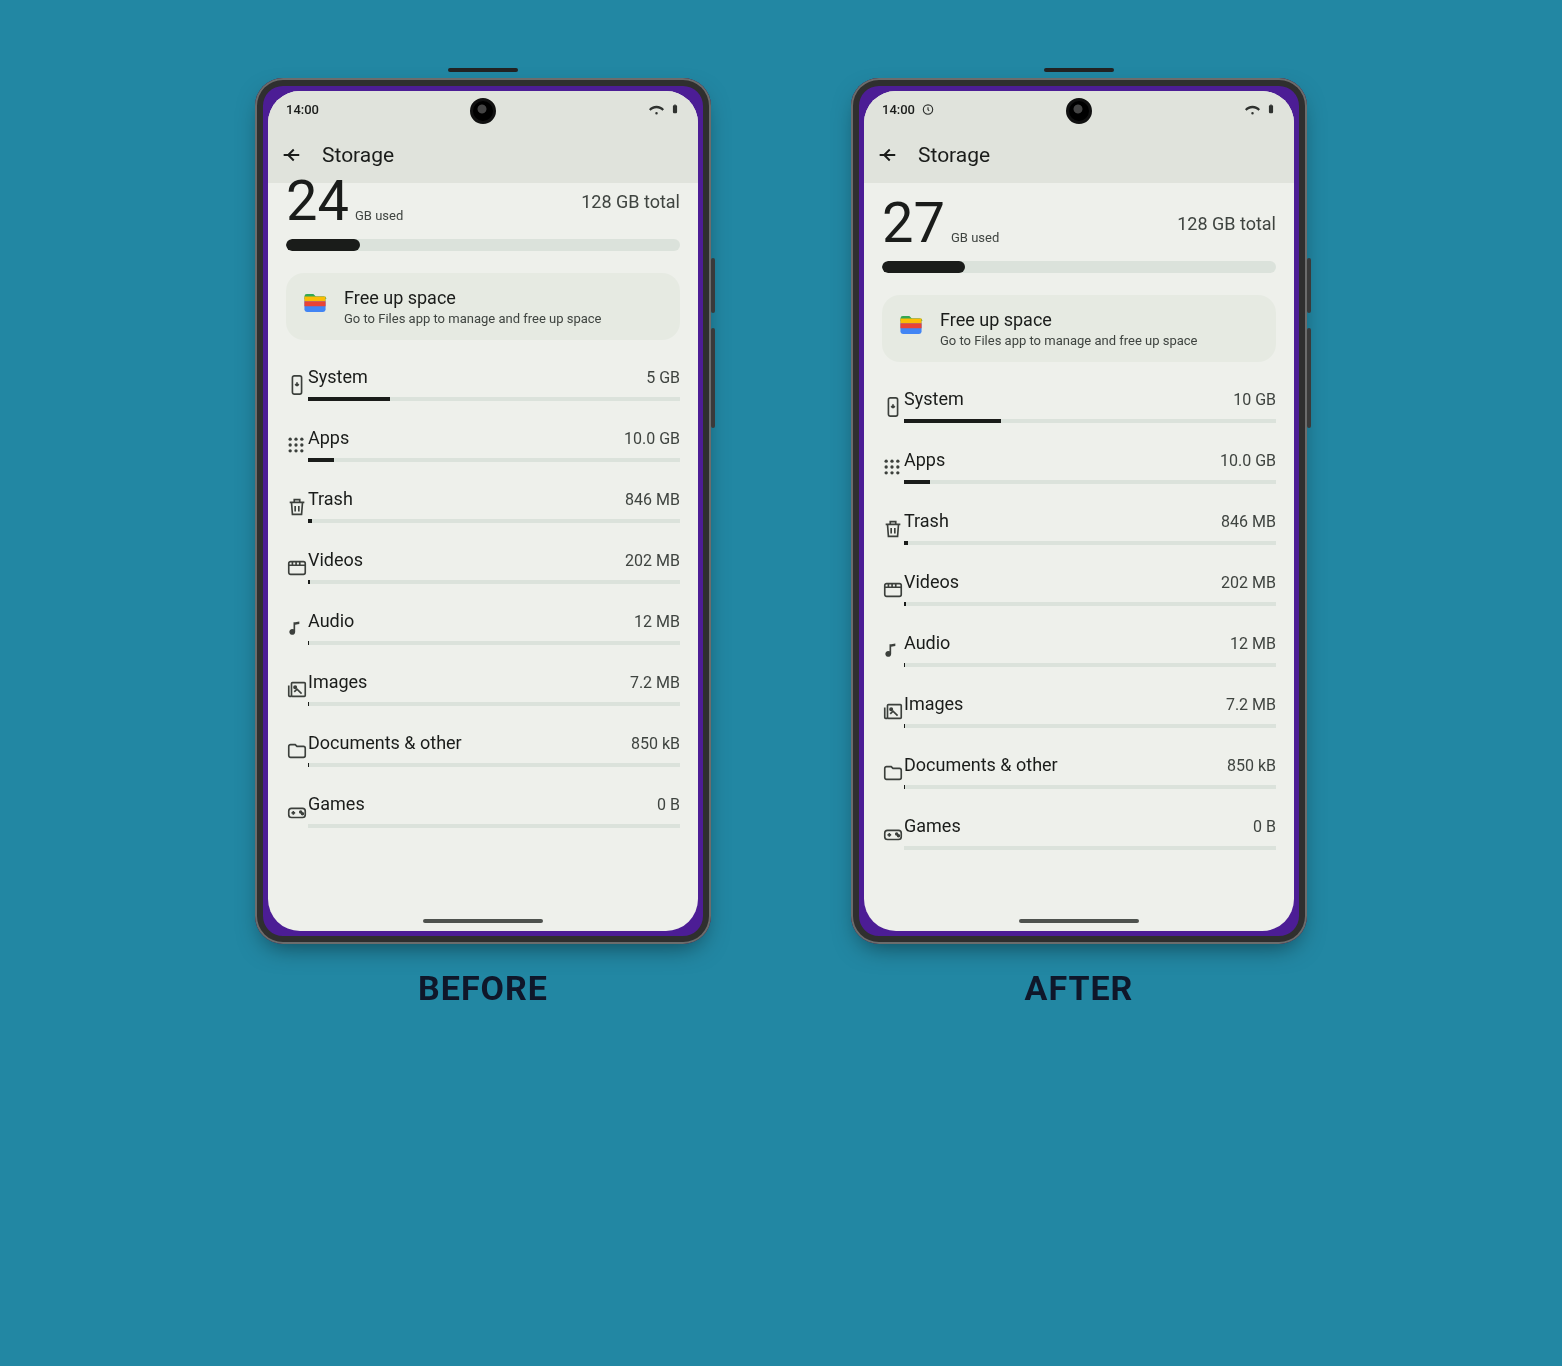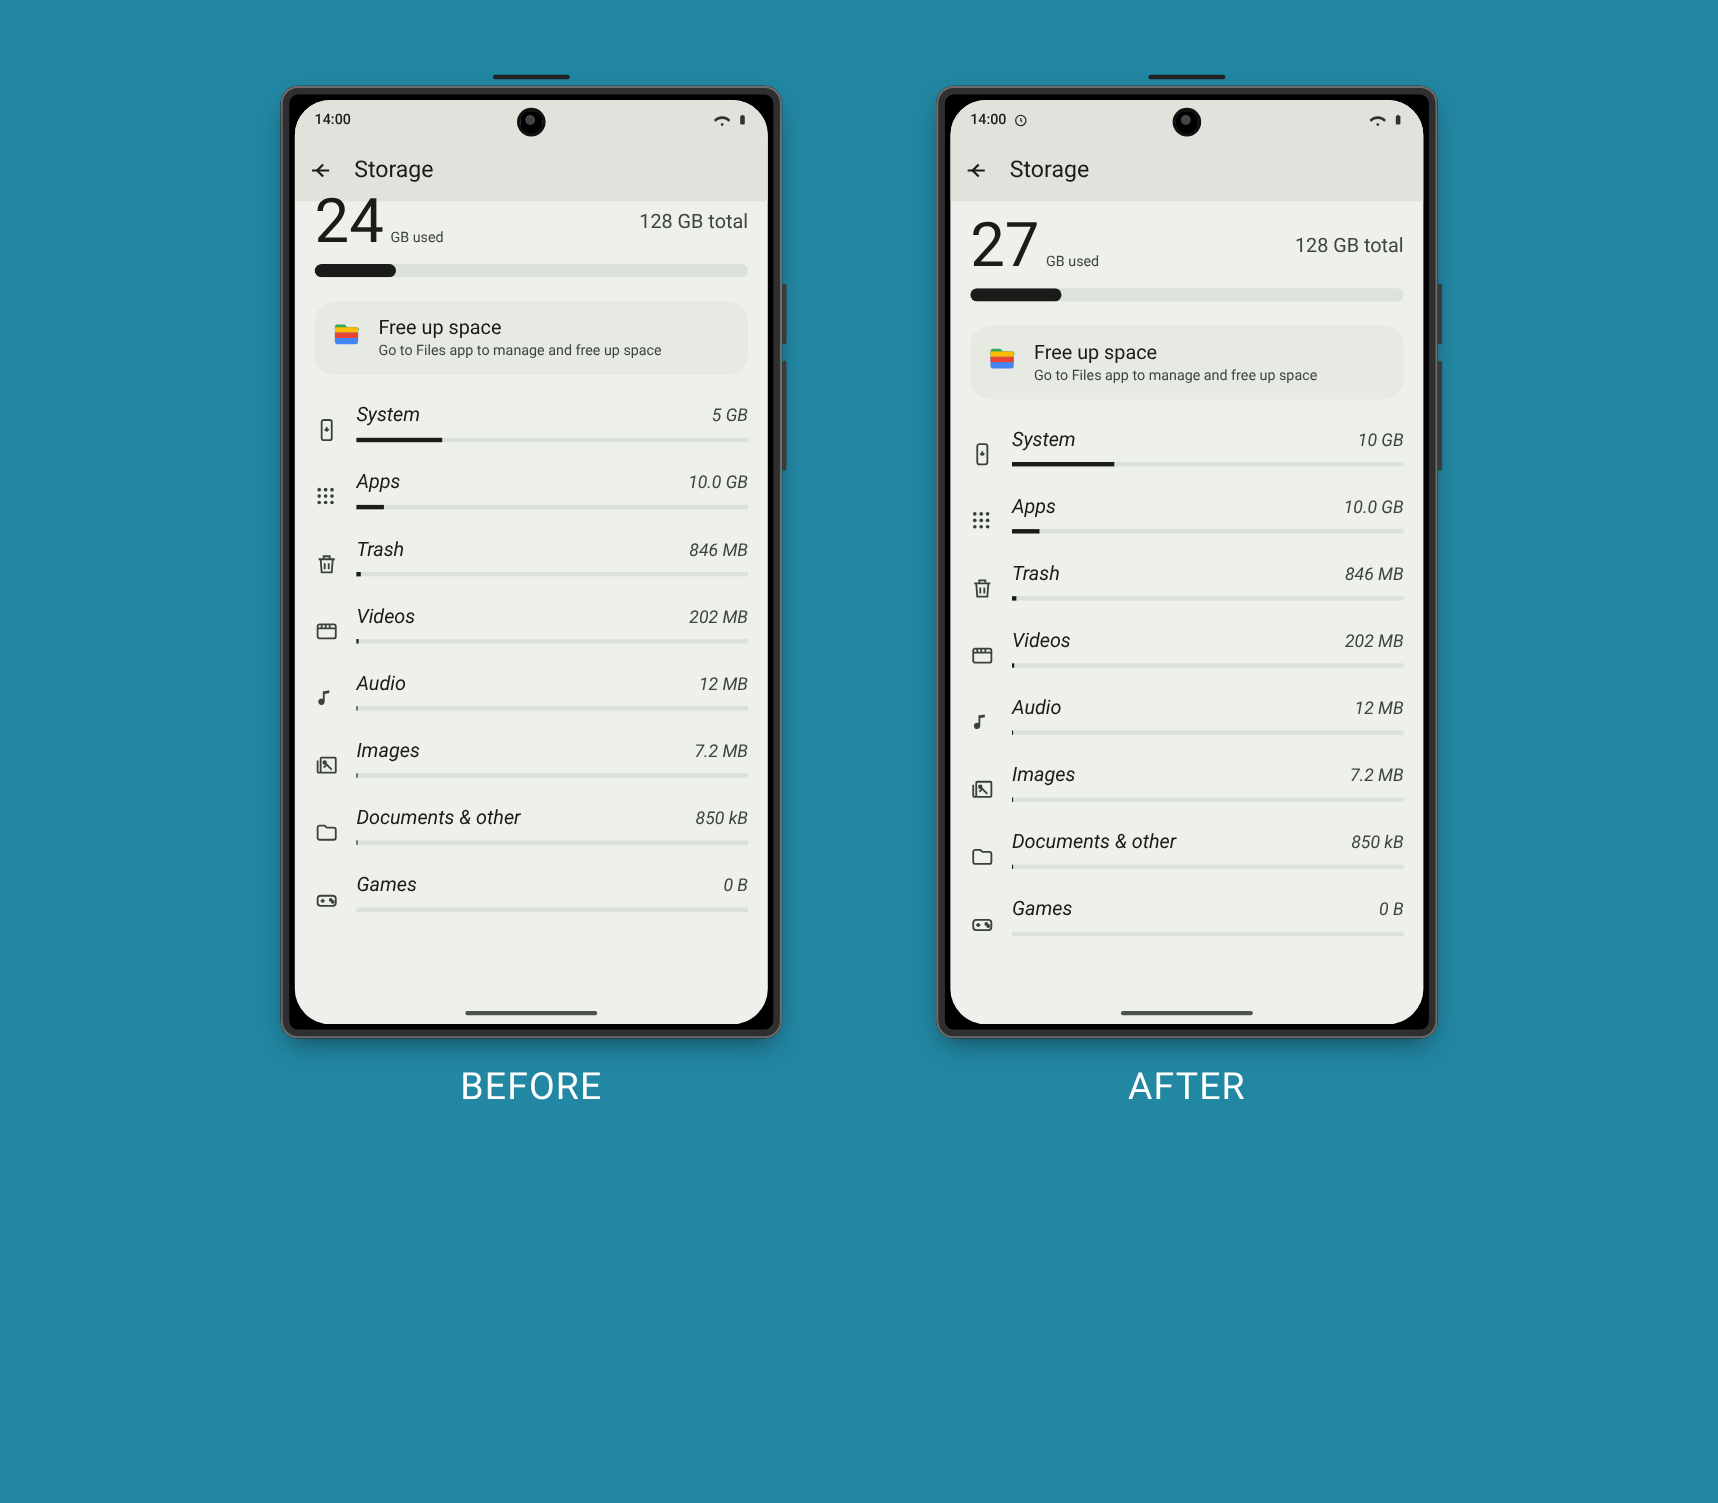--- a/index.html
+++ b/index.html
@@ -14,32 +14,32 @@
   }
   .phones {
     display: flex;
     gap: 140px;
     justify-content: center;
     padding-top: 78px;
   }
   .phone-col { display:flex; flex-direction:column; align-items:center; }
   .caption {
     margin-top: 24px;
-    color: #ffffff;
-    font-weight: 400;
+    color: #0f172a;
+    font-weight: 700;
     font-size: 34px;
     letter-spacing: 1px;
   }
   
   .phone {
     position: relative;
     width: 430px;
     height: 840px;
-    border-radius: 16px;
-    background: #000000;
+    border-radius: 28px;
+    background: #4c1d95;
     box-shadow:
       inset 0 0 0 2px #6c6c6c,
       inset 0 0 0 8px #2f2f2f,
       0 10px 25px -8px rgba(0,0,0,.5);
     padding: 13px;
   }
   .side-btn {
     position:absolute; background:#3a3a3a; border-radius:2px;
   }
   .screen {
@@ -112,24 +112,23 @@
     border-radius: 18px;
     padding: 14px 16px;
     display:flex; gap:16px; align-items:flex-start;
     cursor:pointer;
   }
   .card .card-icon { width:26px; height:26px; flex:0 0 26px; margin-top:3px; }
   .card-title { font-size: 18px; }
   .card-sub { font-size: 13px; color:#3f4440; margin-top:3px; }
   
   .cat {
-    display:flex; align-items:flex-end; gap:16px;
+    display:flex; align-items:center; 
     margin-top: 26px;
     cursor:pointer;
-    font-style:italic;
   }
   .cat-icon { width:22px; height:22px; flex:0 0 22px; color:#3c403c; margin-top:2px; }
   .cat-body { flex:1; }
   .cat-head { display:flex; justify-content:space-between; align-items:baseline; }
   .cat-name { font-size: 18px; }
   .cat-val { font-size: 16px; color:#3f4440; }
   .cat-bar {
     position:relative; height: 4px;
     background:#dbe2db;
     margin-top: 10px;

